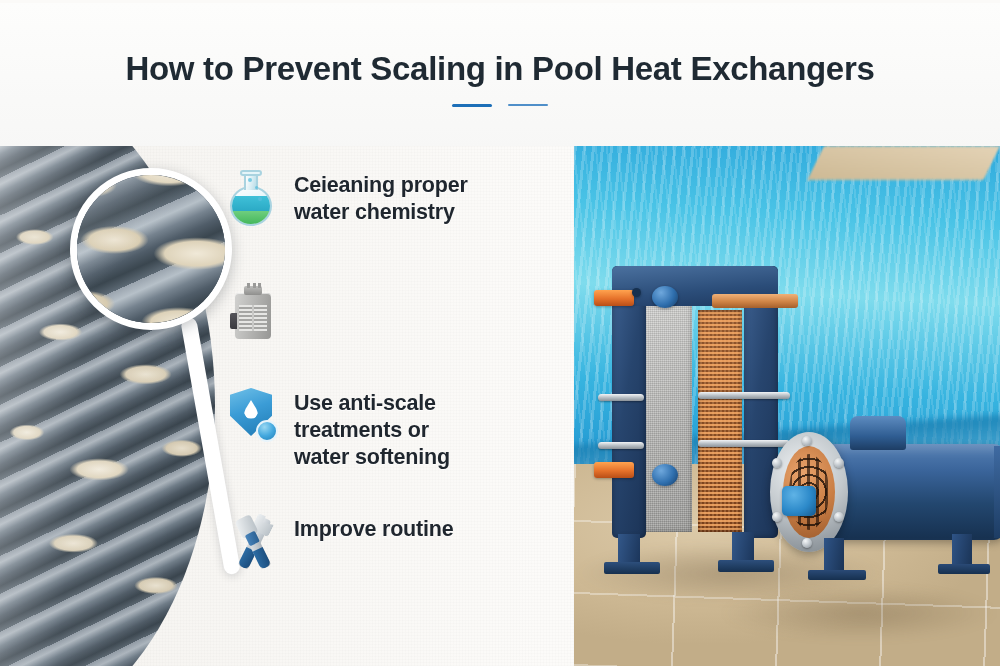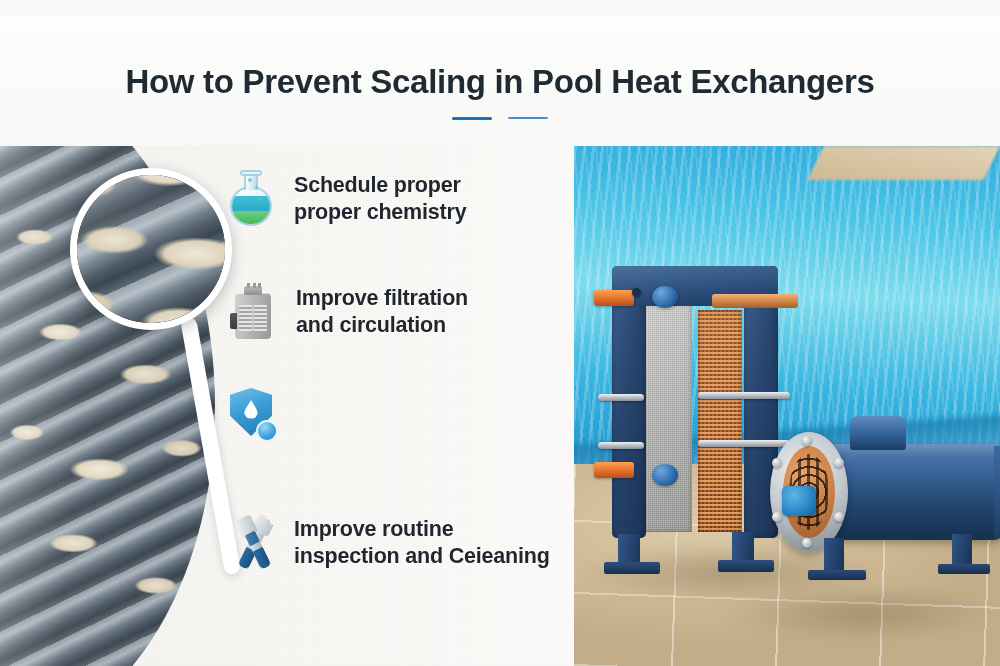--- a/index.html
+++ b/index.html
@@ -14,21 +14,21 @@
   #infographic {
     position: relative;
     width: 1000px; height: 666px;
     background: #fbfaf8;
     overflow: hidden;
   }
 
   
   #header {
     position: absolute;
-    left: 0; top: 16px;
+    left: 0; top: 3px;
     width: 1000px; height: 146px;
     background: linear-gradient(180deg,#fdfdfc 0%,#f7f7f6 100%);
     display: flex;
     flex-direction: column;
     align-items: center;
     justify-content: center;
   }
   #header-title {
     font-size: 33px;
     font-weight: bold;
@@ -559,70 +559,70 @@
               <div class="liq-green"></div>
             </div>
             <div class="neck"></div>
             <div class="lip"></div>
             <div class="bub" style="left:20px; top:8px; width:4px; height:4px;"></div>
             <div class="bub" style="left:27px; top:16px; width:3px; height:3px;"></div>
             <div class="bub" style="left:30px; top:27px; width:4px; height:4px;"></div>
           </div>
         </div>
         <div class="li-text">
-          <div>Schedule proper</div>
-          <div>proper chemistry</div>
+          <div>Ceieaning proper</div>
+          <div>water chemistry</div>
         </div>
       </div>
 
       <div class="list-item" style="top:113px; left:2px;">
         <div class="li-icon">
           <div class="ic-filter">
             <div class="body"></div>
             <div class="louvers"></div>
             <div class="slot"></div>
             <div class="cap"></div>
             <div class="pin" style="left:17px;"></div>
             <div class="pin" style="left:23px;"></div>
             <div class="pin" style="left:28px;"></div>
             <div class="side"></div>
           </div>
         </div>
-        <div class="li-text">
-          <div>Improve filtration</div>
-          <div>and circulation</div>
-        </div>
       </div>
 
       <div class="list-item" style="top:218px; left:0px;">
         <div class="li-icon">
           <div class="ic-shield">
             <div class="sh"></div>
             <div class="drop"></div>
             <div class="badge"></div>
           </div>
+        </div>
+        <div class="li-text">
+          <div>Use anti-scale</div>
+          <div>treatments or</div>
+          <div>water softening</div>
         </div>
       </div>
 
       <div class="list-item" style="top:344px; left:0px;">
         <div class="li-icon">
           <div class="ic-tools">
             <div class="tool a">
               <div class="head-wrench"></div>
               <div class="handle"></div>
             </div>
             <div class="tool b">
               <div class="head-span"></div>
               <div class="collar"></div>
               <div class="handle"></div>
             </div>
           </div>
         </div>
         <div class="li-text">
           <div>Improve routine</div>
-          <div>inspection and Ceieaning</div>
         </div>
       </div>
 
     </div>
 
   </div>
 </div>
 
 </body></html>

